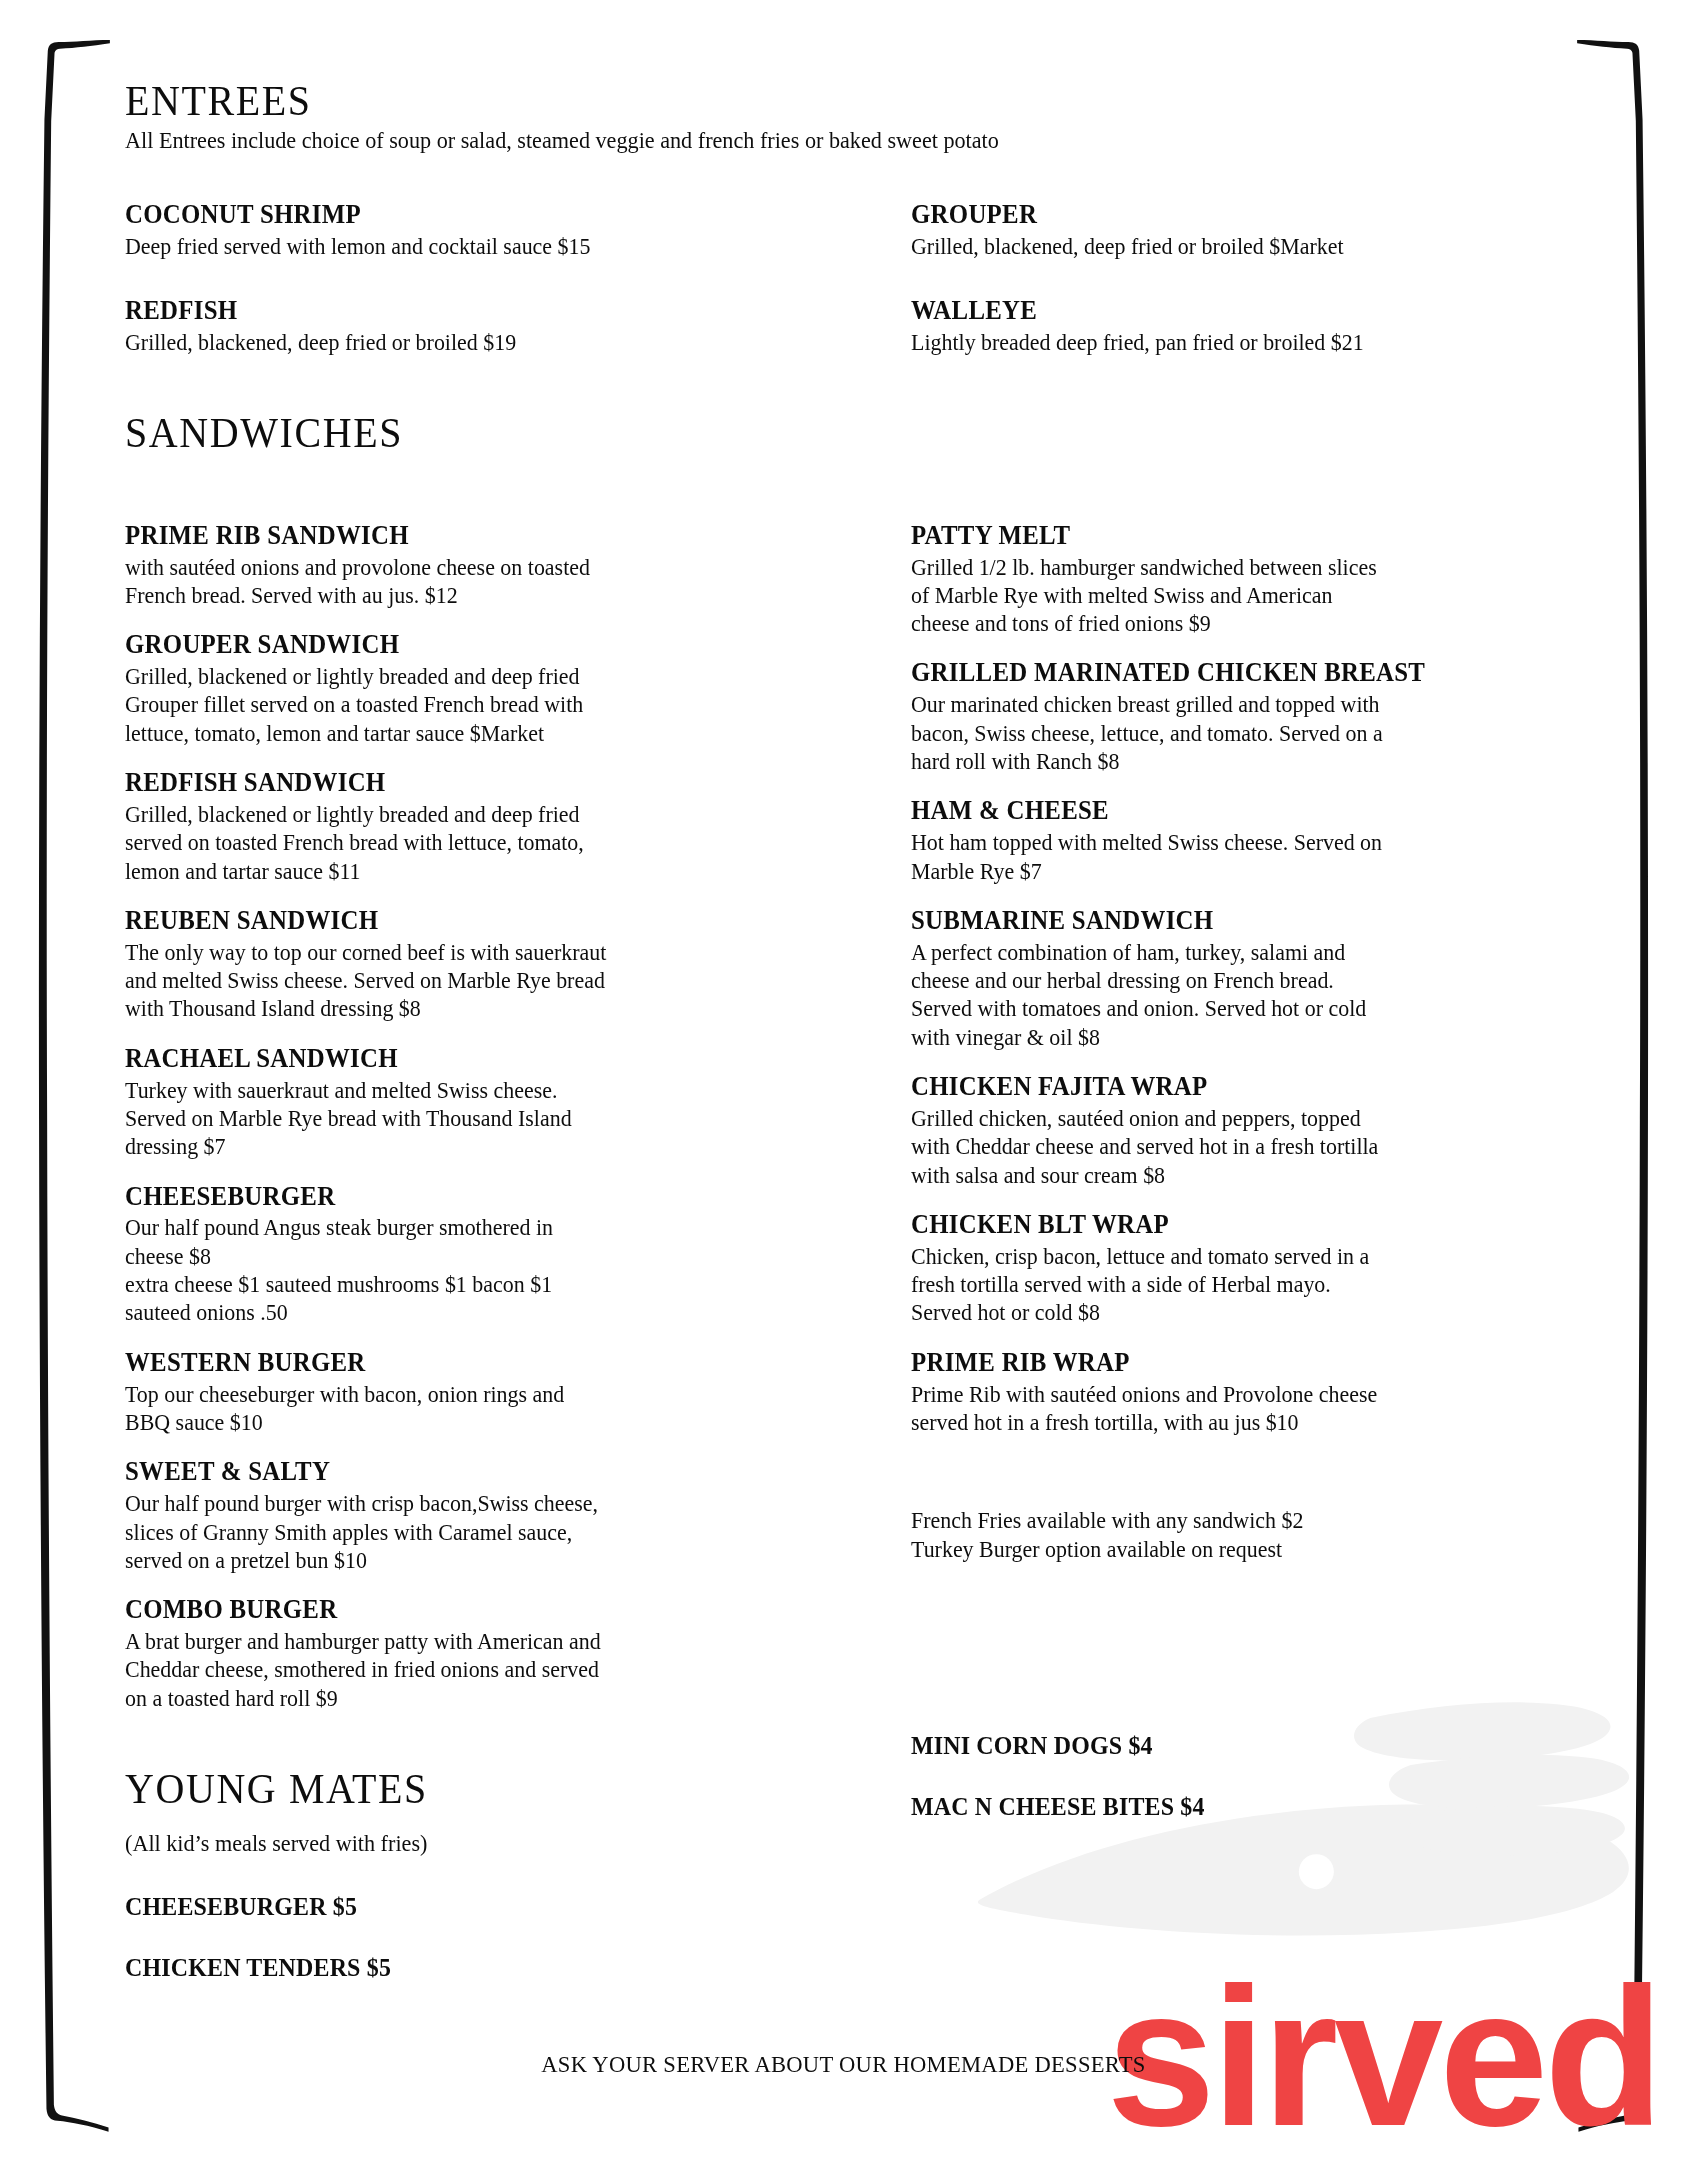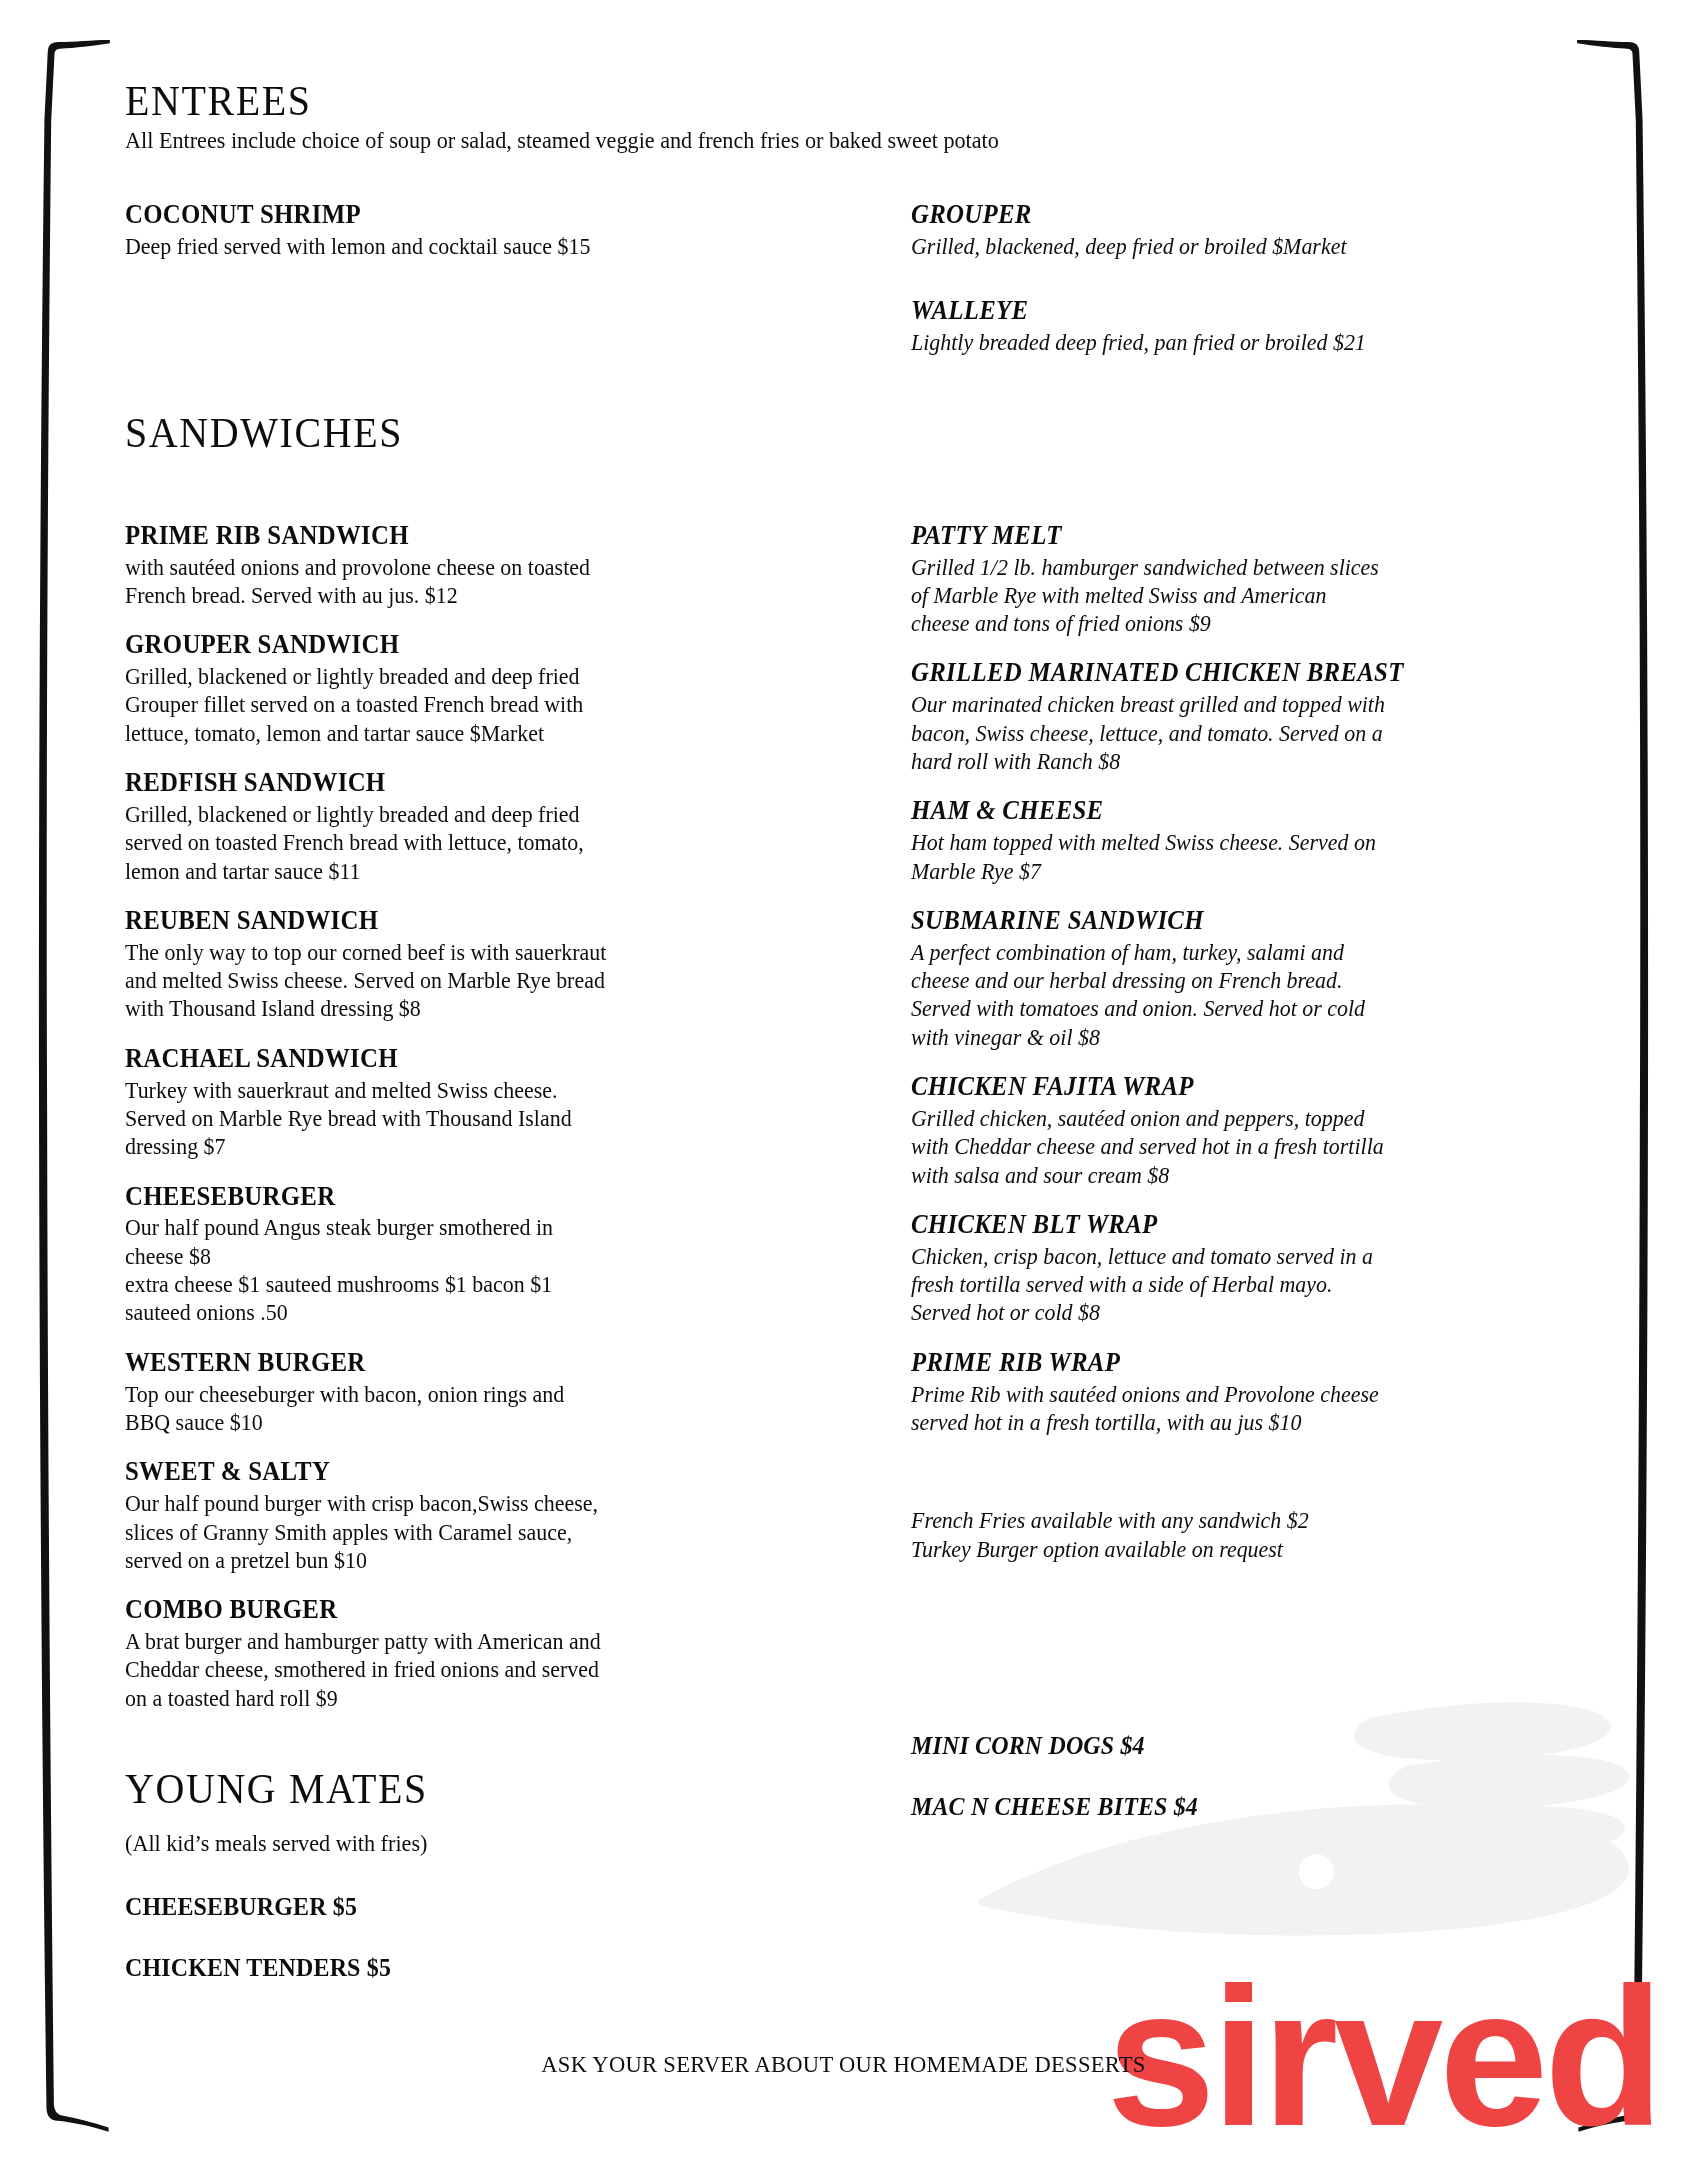--- a/index.html
+++ b/index.html
@@ -86,21 +86,21 @@
   }
 
   
   .cols {
     display: flex;
     width: 100%;
     margin-top: 10px;
   }
   .col-left  { width: 725px; flex: 0 0 725px; }
   .col-gap   { width: 61px;  flex: 0 0 61px; }
-  .col-right { width: 654px; flex: 0 0 654px; font-style: italic; }
+  .col-right { width: 654px; flex: 0 0 654px; }
 
   .item { margin-bottom: 20px; }
   .item-name {
     font-family: "Liberation Serif", serif;
     font-weight: 700;
     font-size: 27px;
     letter-spacing: 0.3px;
     line-height: 1.12;
     margin: 0 0 2.7px 0;
     transform: scaleX(0.92);
@@ -191,20 +191,26 @@
 
       <div class="cols">
         <div class="col-left">
           <div class="item">
             <div class="item-name">COCONUT SHRIMP</div>
             <div class="item-desc">
                 <span class="line">Deep fried served with lemon and cocktail sauce $15</span>
               </div>
           </div>
           <div class="spacer-sm"></div>
+          <div class="item">
+            <div class="item-name">REDFISH</div>
+            <div class="item-desc">
+                <span class="line">Grilled, blackened, deep fried or broiled  $19</span>
+              </div>
+          </div>
         </div>
         <div class="col-gap"></div>
         <div class="col-right">
           <div class="item">
             <div class="item-name">GROUPER</div>
             <div class="item-desc">
                 <span class="line">Grilled, blackened, deep fried or broiled  $Market</span>
               </div>
           </div>
           <div class="spacer-sm"></div>

